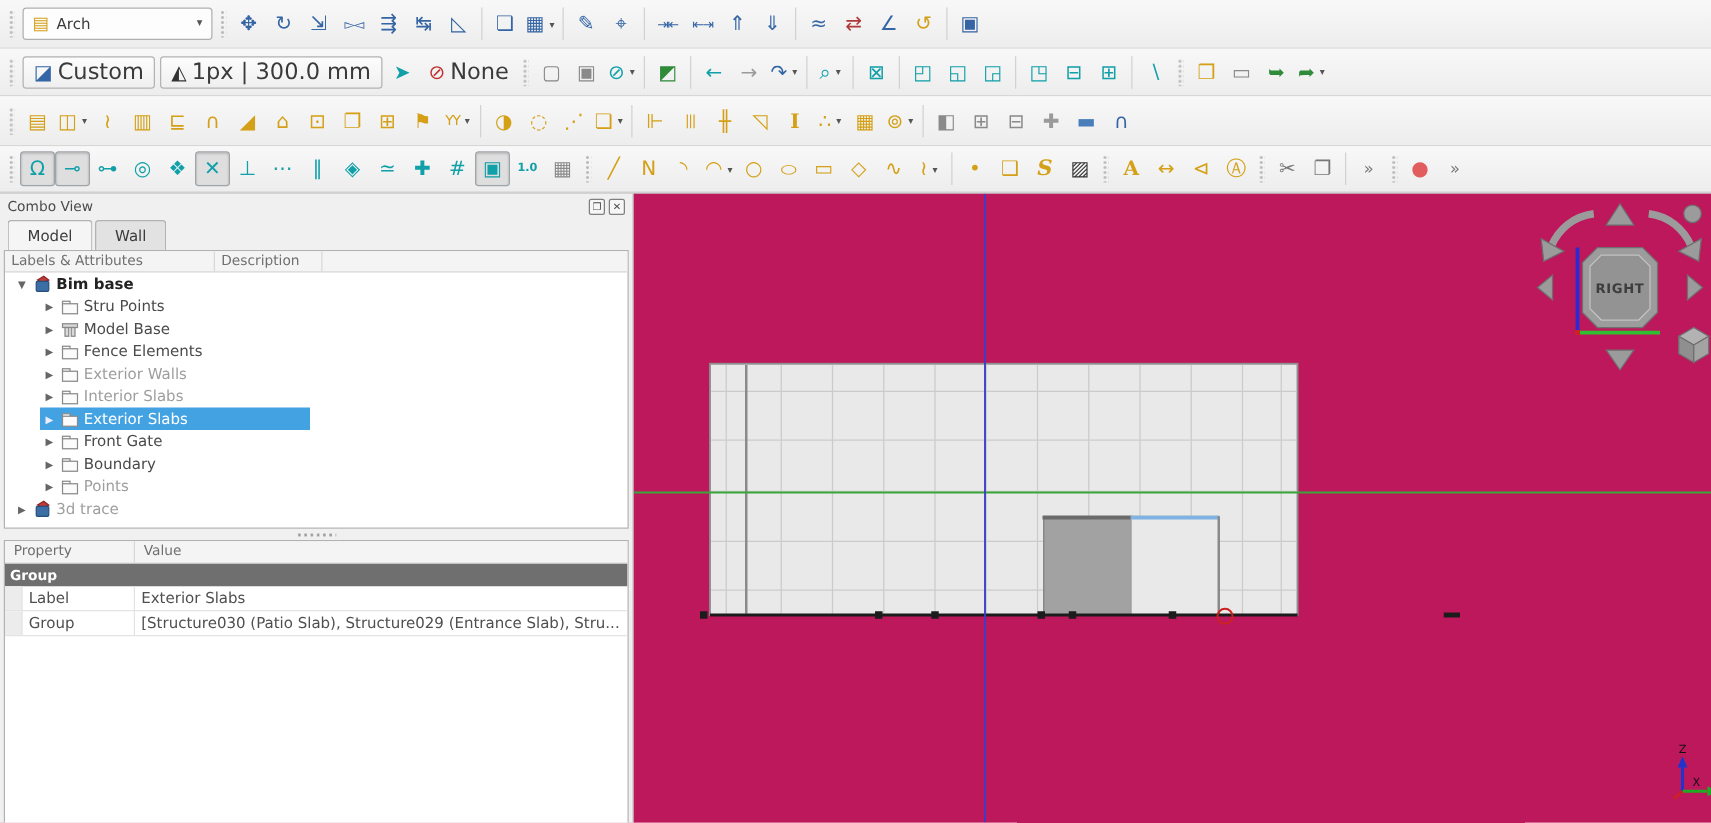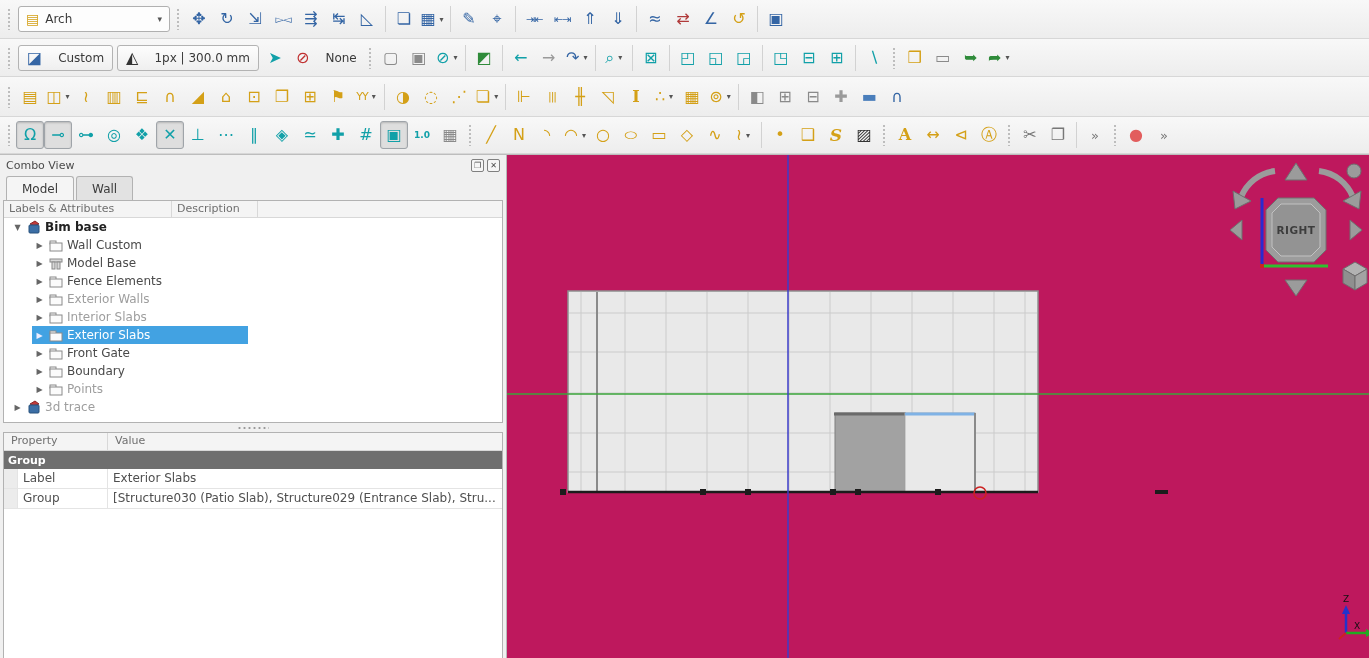--- a/index.html
+++ b/index.html
@@ -21,21 +21,21 @@
   .tbtn.boxed { border:1px solid #b3b3b3; background:linear-gradient(#fdfdfd,#efefef);
     padding:0 8px; height:26px; margin:0 2px; }
   .tbtn.flat { padding:0 6px; }
   .glyph { font-size:16px; line-height:1; }
   .glyph.g2 { font-size:11px; letter-spacing:-1px; white-space:nowrap; }
   .glyph.tiny { font-size:9px; font-weight:bold; }
   .glyph.serif { font-family:"DejaVu Serif", serif; font-weight:bold; }
   .glyph.serif-i { font-family:"DejaVu Serif", serif; font-style:italic; font-weight:bold; font-size:17px; }
   .glyph.squash { display:inline-block; transform:scaleY(.62); }
   .glyph.plain { font-size:13px; }
-  .blabel { font-size:12px; color:#3a3a3a; white-space:nowrap;margin-left:12px; }
+  .blabel { font-size:18px; color:#3a3a3a; white-space:nowrap; }
   .caret { font-size:8px; color:#555; }
   .wbsel { display:flex; align-items:center; gap:6px; width:152px; height:26px; margin:0 2px;
     background:#fdfdfd; border:1px solid #b0b0b0; border-radius:3px; padding:0 7px; }
   .wb-glyph { font-size:14px; }
   .wb-label { font-size:12px; color:#3a3a3a; }
   .wb-caret { margin-left:auto; font-size:9px; color:#555; }
 
   
   .main { display:flex; height:595px; border-top:1px solid #bdbdbd; }
 
@@ -523,21 +523,21 @@
           </div>
           <div class="trow" style="padding-left: 28px;">
             <span class="hl">
               <span class="expander">▶</span>
               <span class="ticon">
                 <svg width="14" height="13">
                   <rect x="1" y="2" width="6" height="3" fill="#fbfbfb" stroke="#8a8a8a"></rect>
                   <rect x="1" y="4" width="12" height="8" fill="#fbfbfb" stroke="#8a8a8a"></rect>
                 </svg>
               </span>
-              <span class="tlabel">Wall Custom</span>
+              <span class="tlabel">Stru Points</span>
             </span>
           </div>
           <div class="trow" style="padding-left: 28px;">
             <span class="hl">
               <span class="expander">▶</span>
               <span class="ticon">
                 <svg width="14" height="13">
                   <rect x="1" y="2" width="12" height="3" fill="#d9d9d9" stroke="#8a8a8a"></rect>
                   <rect x="3" y="5" width="3" height="7" fill="#d9d9d9" stroke="#8a8a8a"></rect>
                   <rect x="8" y="5" width="3" height="7" fill="#d9d9d9" stroke="#8a8a8a"></rect>

